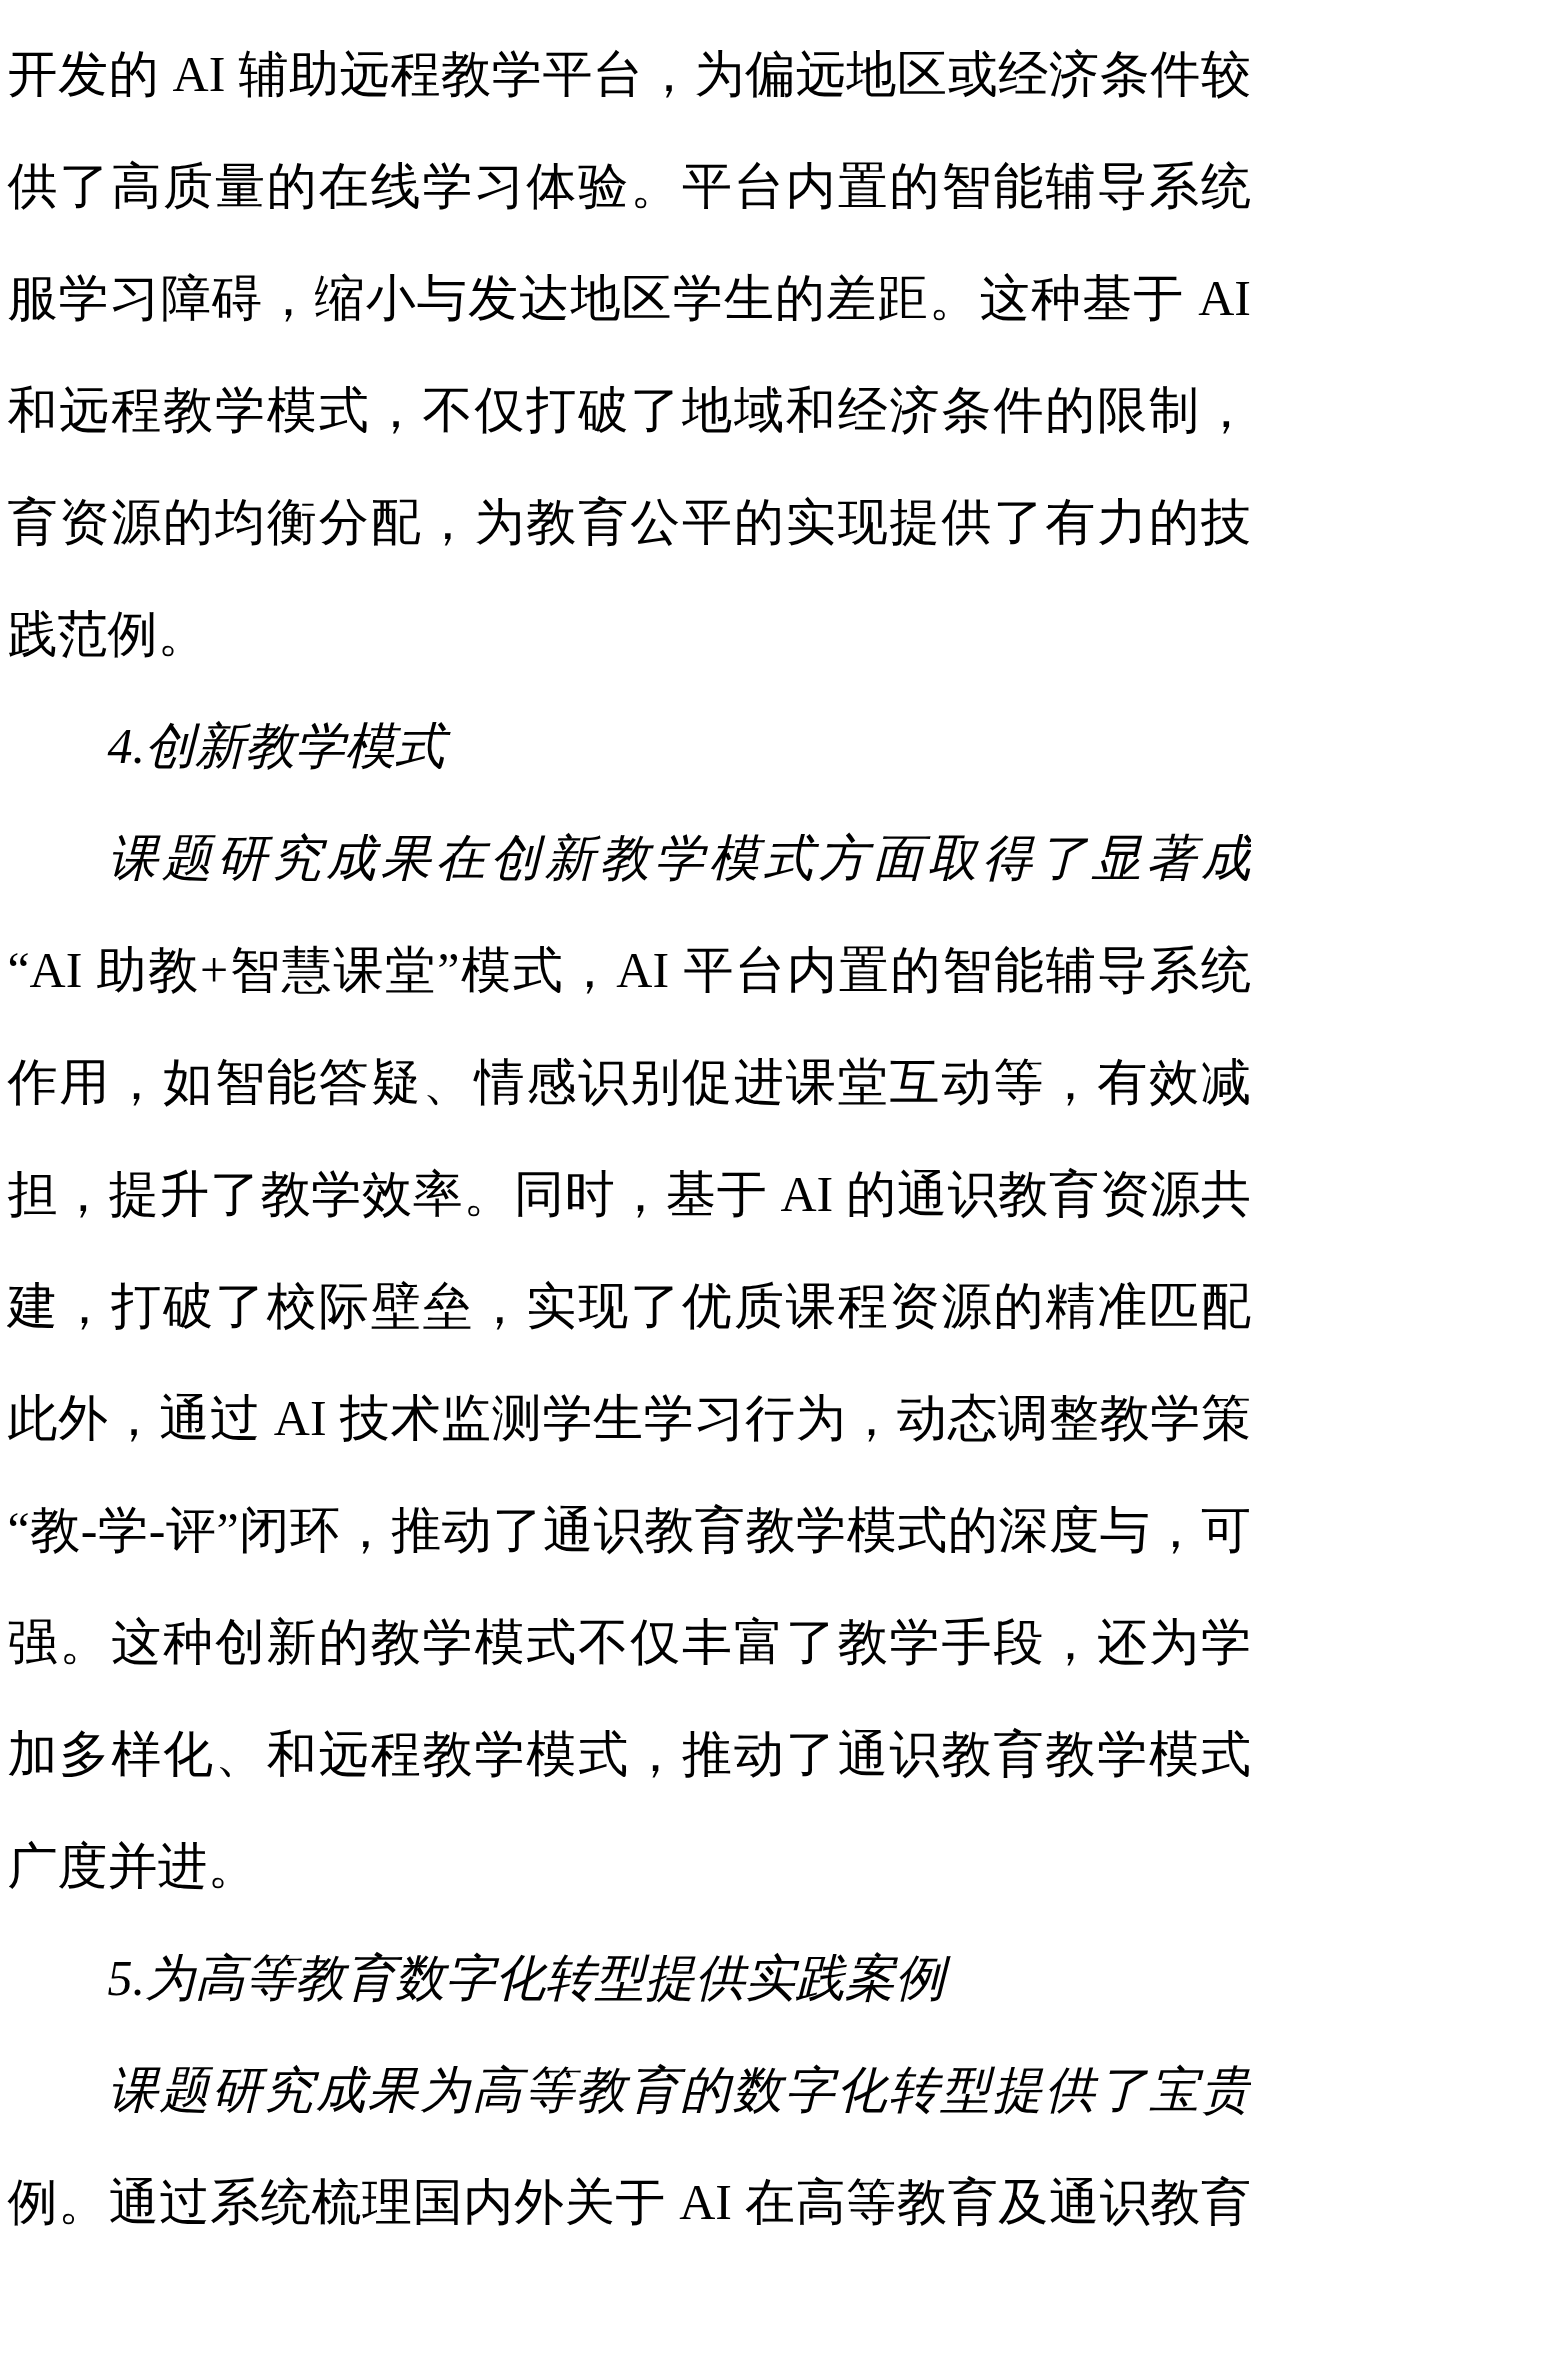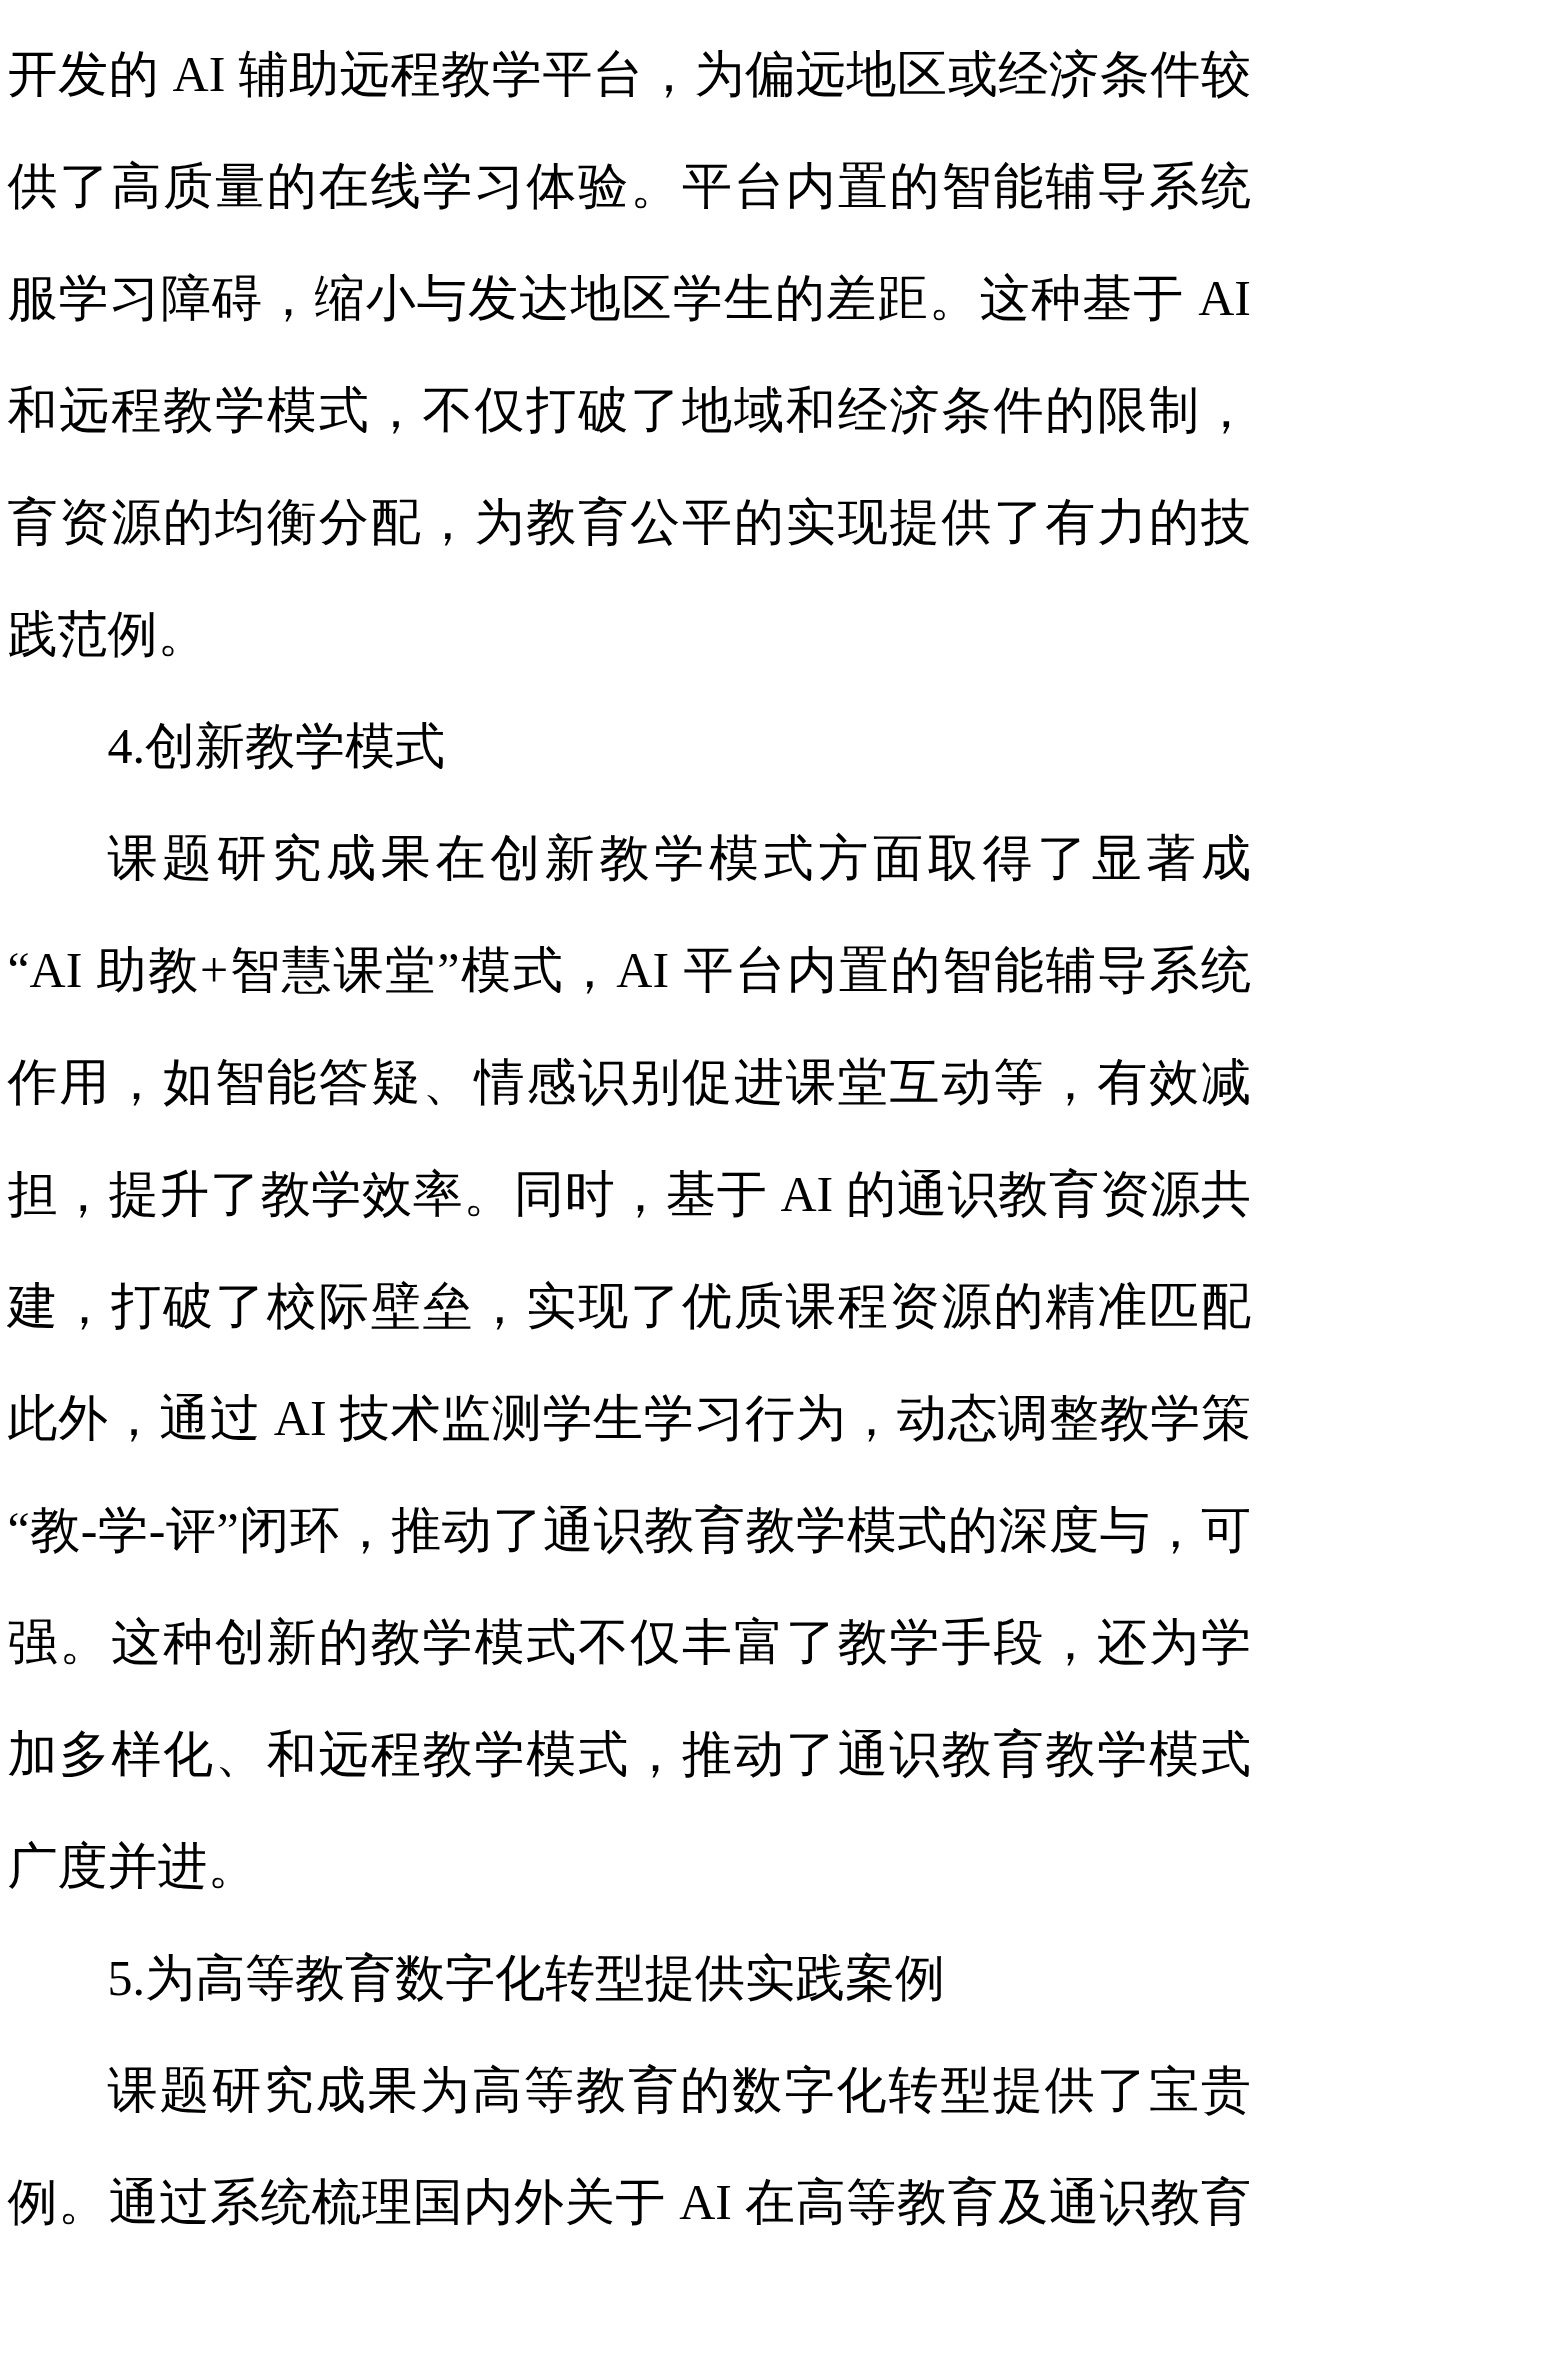--- a/index.html
+++ b/index.html
@@ -31,20 +31,21 @@
     white-space: normal;
     overflow: hidden;
     font-weight: 400;
   }
   .line.short {
     text-align: right;
     text-align-last: left;
   }
   .line.indent {
     text-indent: 2em;
+    font-style: italic;
   }
 </style>
 </head>
 <body>
 
 <div class="page">
   <div class="line">开发的 AI 辅助远程教学平台，为偏远地区或经济条件较差的学生提</div>
   <div class="line">供了高质量的在线学习体验。平台内置的智能辅导系统能够根据学</div>
   <div class="line">服学习障碍，缩小与发达地区学生的差距。这种基于 AI 的资源共享</div>
   <div class="line">和远程教学模式，不仅打破了地域和经济条件的限制，还促进了教</div>

